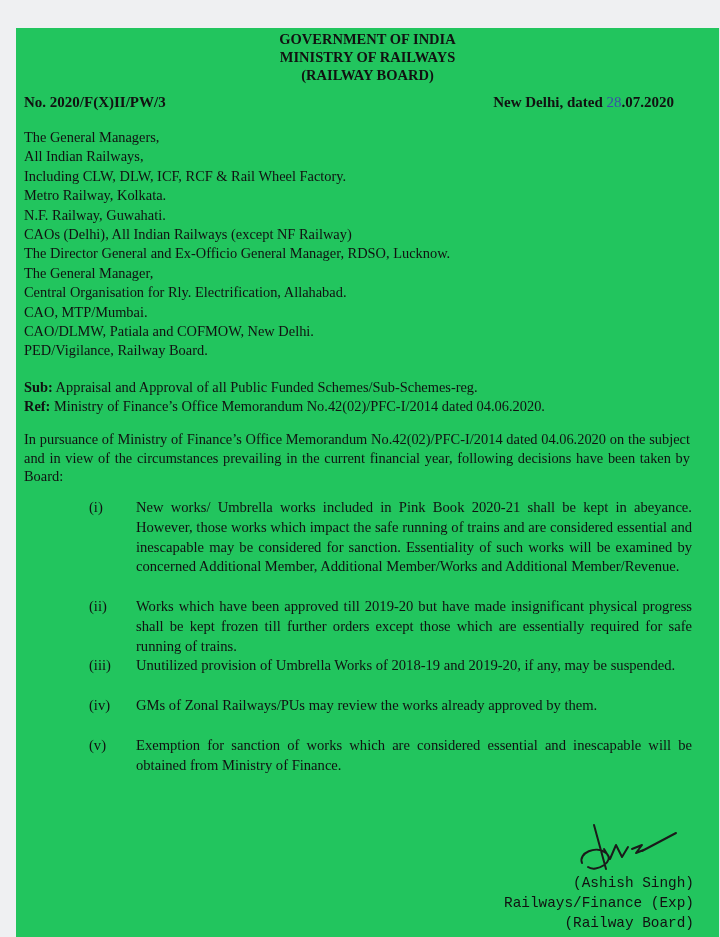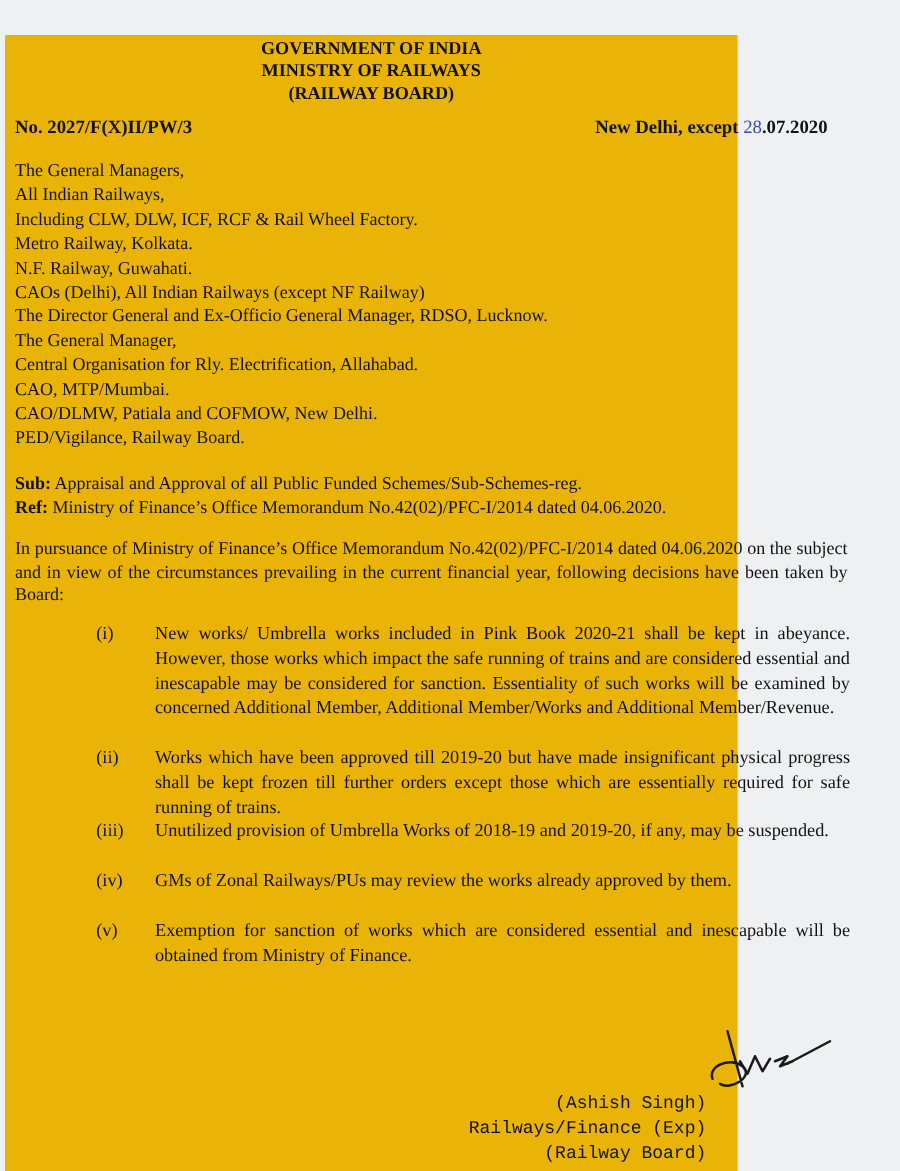--- a/index.html
+++ b/index.html
@@ -4,23 +4,23 @@
   <style>
     html, body { margin: 0; padding: 0; }
     body {
       width: 720px; height: 937px; overflow: hidden;
       background: #eff0f2;
       font-family: "DejaVu Serif", "Liberation Serif", serif;
       color: #111;
       position: relative;
     }
     .page {
-      position: absolute; left: 4px; top: 28px;
-      width: 586px; height: 909px;
-      background: #eab308;
+      position: absolute; left: 16px; top: 28px;
+      width: 703px; height: 909px;
+      background: #22c55e;
       box-shadow: 1px 0 0 #e6e7ea;
     }
     .header {
       position: absolute; top: 0; left: 0; width: 100%;
       text-align: center;
       font-family: "Liberation Serif", serif;
       font-weight: bold; font-size: 14.5px; line-height: 18px;
     }
     .header .l1 { margin-top: 2px; }
     .refline {
@@ -61,22 +61,22 @@
 
 <div class="page">
 
   <div class="header">
     <div class="l1">GOVERNMENT OF INDIA</div>
     <div>MINISTRY OF RAILWAYS</div>
     <div>(RAILWAY BOARD)</div>
   </div>
 
   <div class="refline">
-    <span class="no">No. 2027/F(X)II/PW/3</span>
-    <span class="date"><span>New Delhi,  except </span><span class="hand">28</span><span>.07.2020</span></span>
+    <span class="no">No. 2020/F(X)II/PW/3</span>
+    <span class="date"><span>New Delhi,  dated </span><span class="hand">28</span><span>.07.2020</span></span>
   </div>
 
   <div class="addressees">
     <div>The General Managers,</div>
     <div>All Indian Railways,</div>
     <div>Including CLW, DLW, ICF, RCF &amp; Rail Wheel Factory.</div>
     <div>Metro Railway, Kolkata.</div>
     <div>N.F. Railway, Guwahati.</div>
     <div>CAOs (Delhi), All Indian Railways (except NF Railway)</div>
     <div>The Director General and Ex-Officio General Manager, RDSO, Lucknow.</div>

